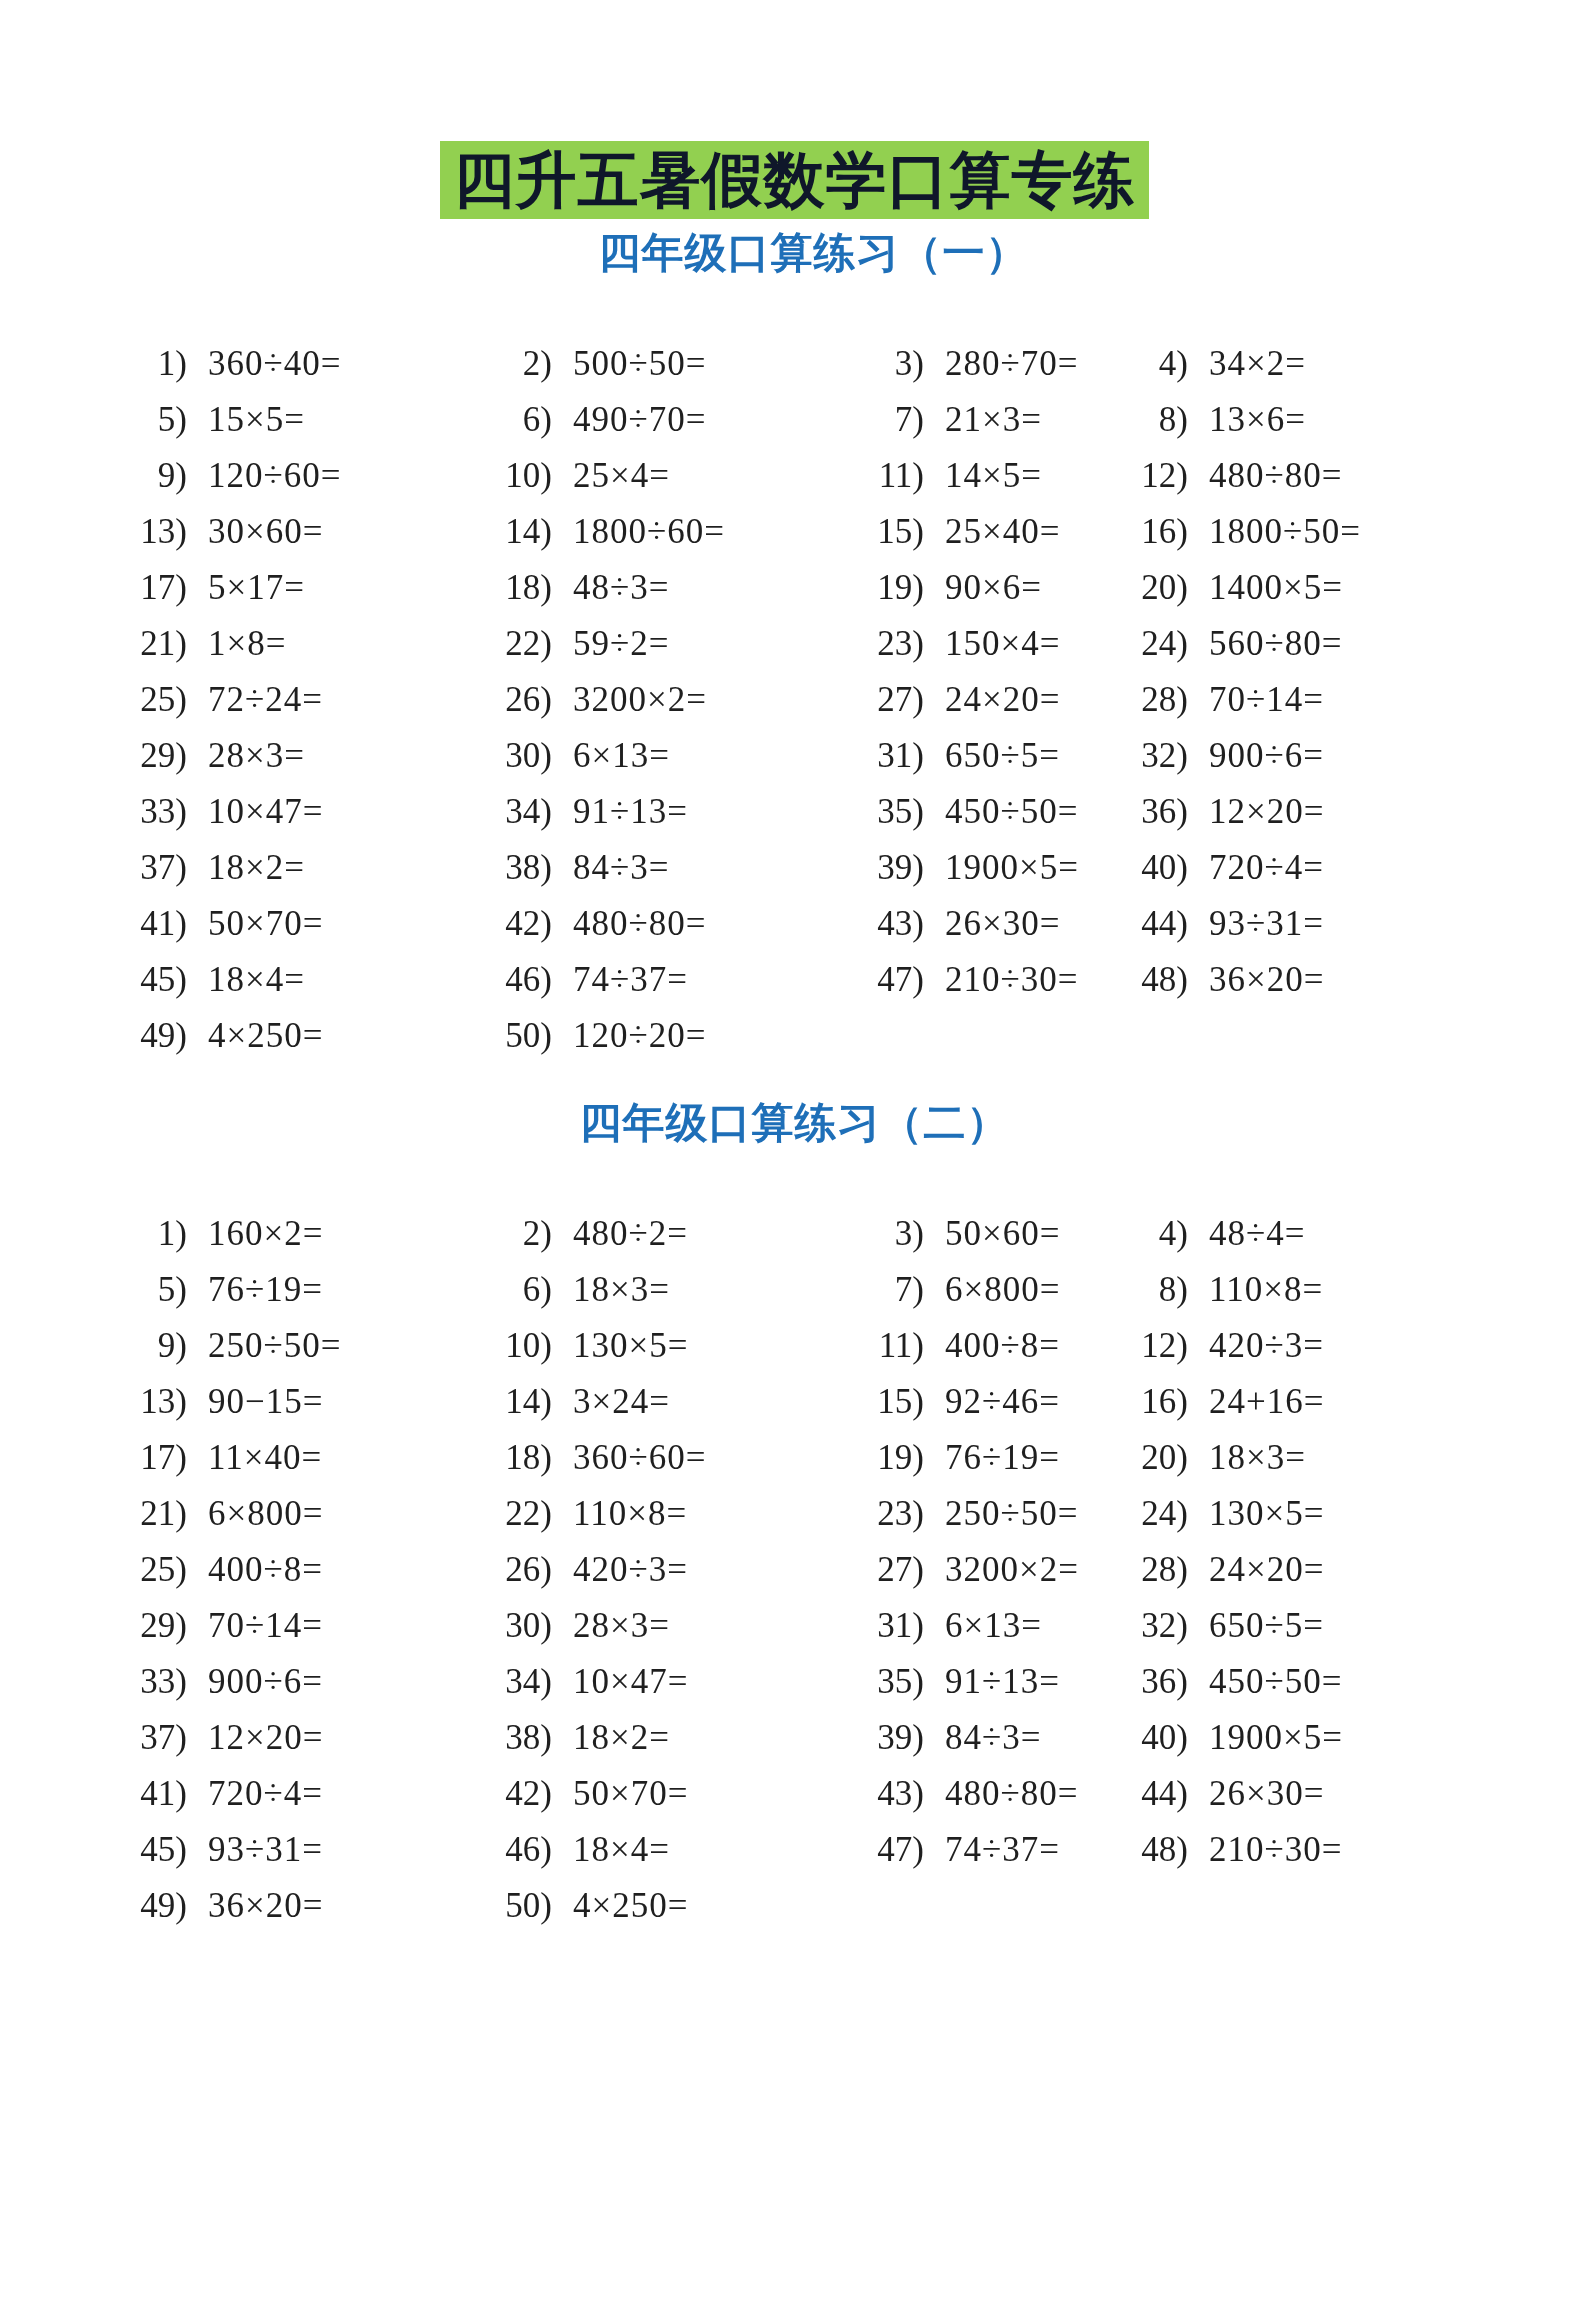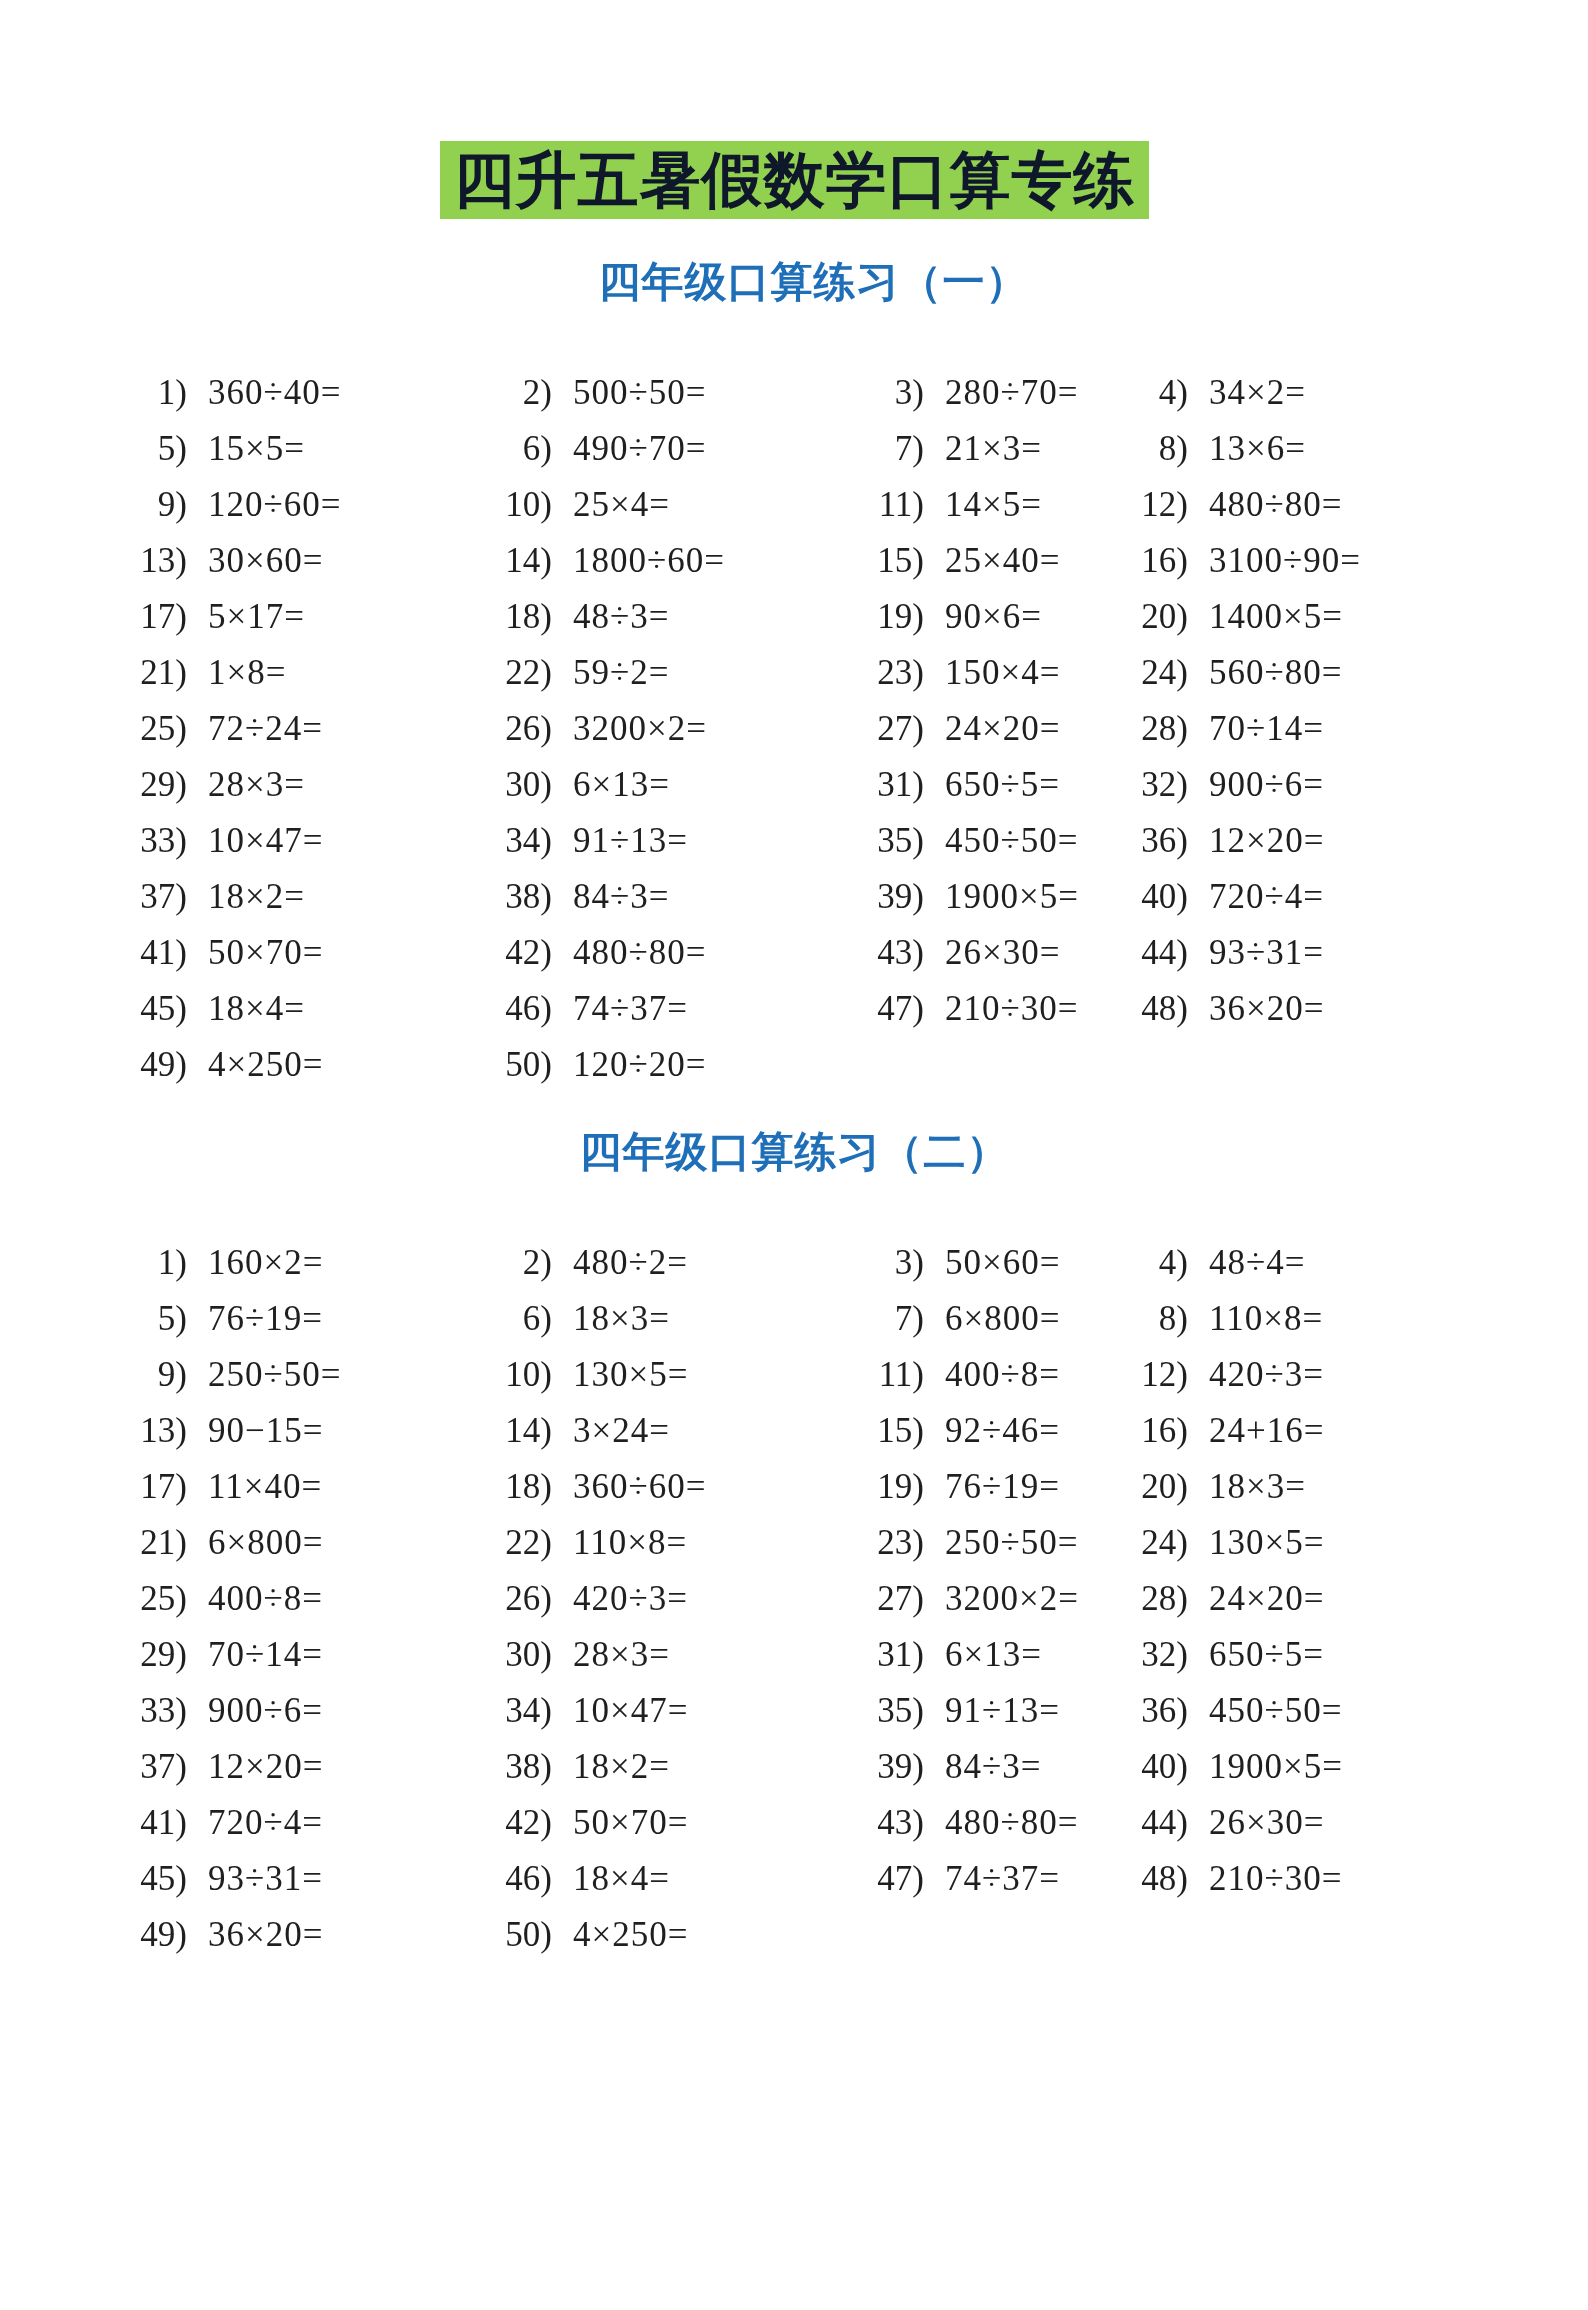--- a/index.html
+++ b/index.html
@@ -35,21 +35,21 @@
   .section-heading{
     margin:0;
     text-align:center;
     color:var(--blue);
     font-family:"Liberation Sans","DejaVu Sans",sans-serif;
     font-weight:bold;
     font-size:42px;
     line-height:54px;
     letter-spacing:1px;
   }
-  .section-one .section-heading{margin-top:36px;padding-left:38px;}
+  .section-one .section-heading{margin-top:7px;padding-left:38px;}
   .section-two .section-heading{margin-top:32px;}
   .problems{
     margin:56px 0 0 120px;
     width:1350px;
     display:grid;
     grid-template-columns:365px 372px 264px auto;
     grid-auto-rows:56px;
     font-size:35px;
     line-height:56px;
     white-space:nowrap;
@@ -130,21 +130,21 @@
 
   <div class="problem">
     <span class="pnum">14)</span><span class="pexpr">1800÷60=</span>
   </div>
 
   <div class="problem">
     <span class="pnum">15)</span><span class="pexpr">25×40=</span>
   </div>
 
   <div class="problem">
-    <span class="pnum">16)</span><span class="pexpr">3100÷90=</span>
+    <span class="pnum">16)</span><span class="pexpr">1800÷50=</span>
   </div>
 
   <div class="problem">
     <span class="pnum">17)</span><span class="pexpr">5×17=</span>
   </div>
 
   <div class="problem">
     <span class="pnum">18)</span><span class="pexpr">48÷3=</span>
   </div>
 

